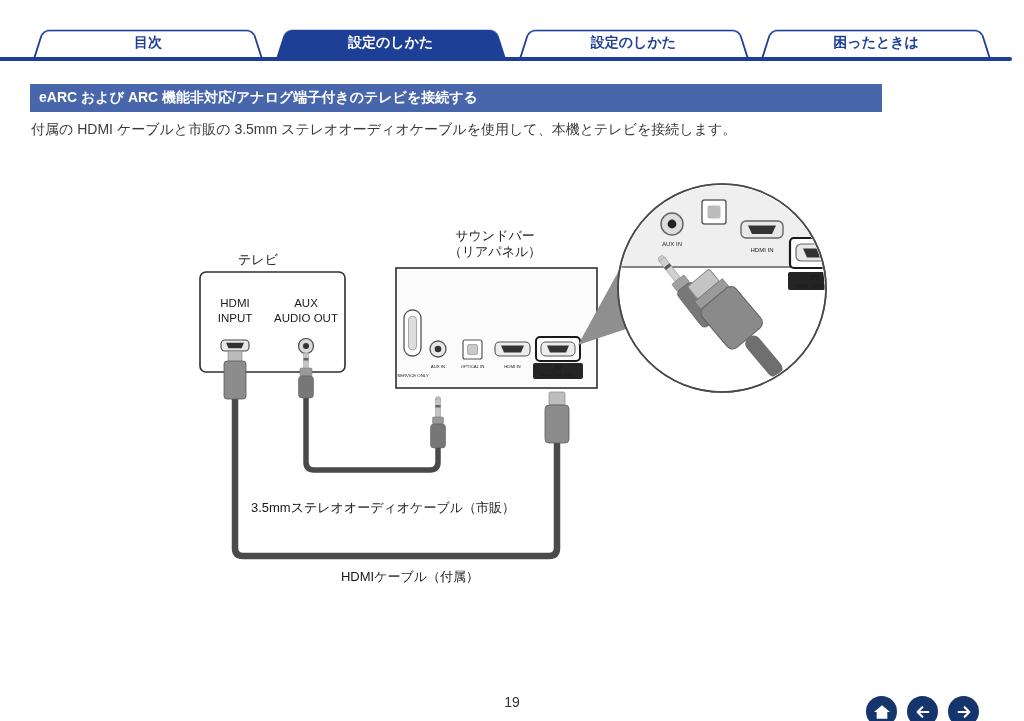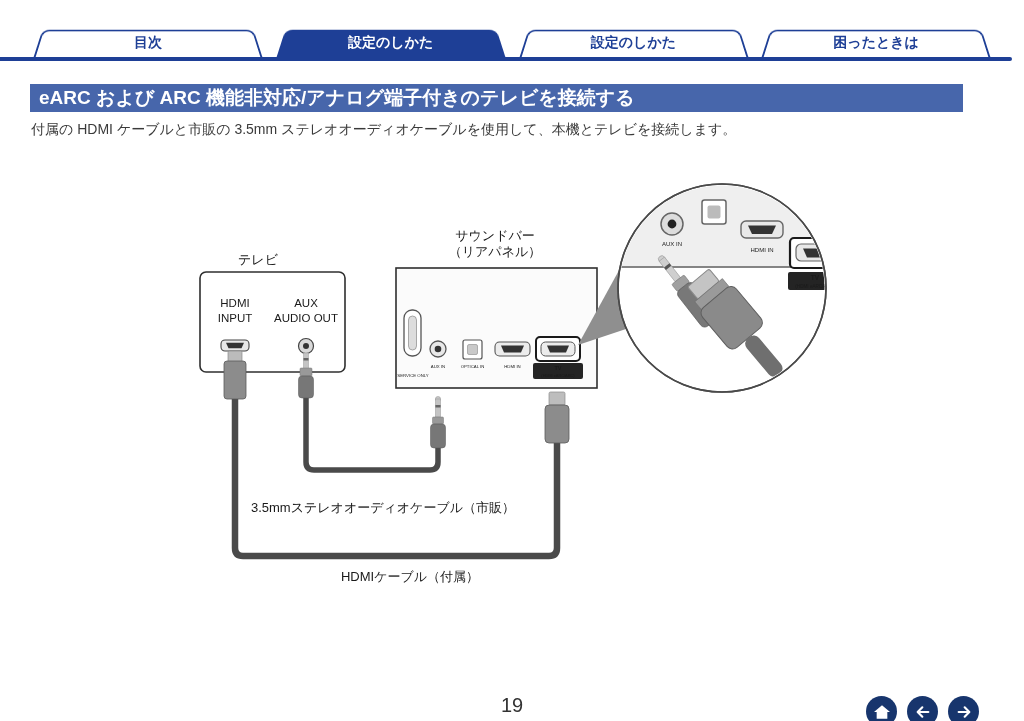--- a/index.html
+++ b/index.html
@@ -21,40 +21,40 @@
   .tab.active .bg { background:#1e3f96; }
   .tab .label {
     position:absolute; inset:0; display:flex; align-items:center; justify-content:center;
     font-size:14px; font-weight:bold; color:#1e3f96; white-space:nowrap;
   }
   .tab.active .label { color:#ffffff; }
   .tab-rule { position:absolute; left:0; top:57px; width:1012px; height:4px; background:#1e3f96; border-radius:0 3px 3px 0; }
 
   
   .title-bar {
-    position:absolute; left:30px; top:84px; width:933px; height:28px;
+    position:absolute; left:30px; top:84px; width:852px; height:28px;
     background:#4766ab; color:#fff; display:flex; align-items:center;
-    padding-left:9px; font-size:19px; font-weight:bold;
+    padding-left:9px; font-size:14px; font-weight:bold;
   }
   .intro { position:absolute; left:31px; top:121px; font-size:14px; color:#3a3a3a; }
 
   
   .diagram { position:absolute; left:0; top:150px; }
   .diagram text { fill:#1a1a1a; }
   .t13 { font-size:13px; }
   .t11 { font-size:11.5px; }
   .tiny { font-size:4.3px; fill:#555; }
   .tinyz { font-size:6px; fill:#444; }
   .badge-t1 { font-size:5.5px; font-weight:bold; fill:#ffffff; }
   .badge-t2 { font-size:3.9px; fill:#ffffff; }
   .badge-z1 { font-size:6.5px; font-weight:bold; fill:#ffffff; }
   .badge-z2 { font-size:4.6px; fill:#ffffff; }
 
   
-  .page-number { position:absolute; left:0; top:694px; width:1024px; text-align:center; font-size:20px; color:#333; }
+  .page-number { position:absolute; left:0; top:694px; width:1024px; text-align:center; font-size:14px; color:#333; }
   .nav-buttons { position:absolute; top:696px; left:866px; display:flex; gap:10px; }
   .nav-btn { width:31px; height:31px; border-radius:50%; background:#17356d; display:flex; align-items:center; justify-content:center; cursor:pointer; flex:0 0 auto; }
 </style>
 </head>
 <body>
 
 <div>
 
   <nav class="tabs">
     <div class="tab">

